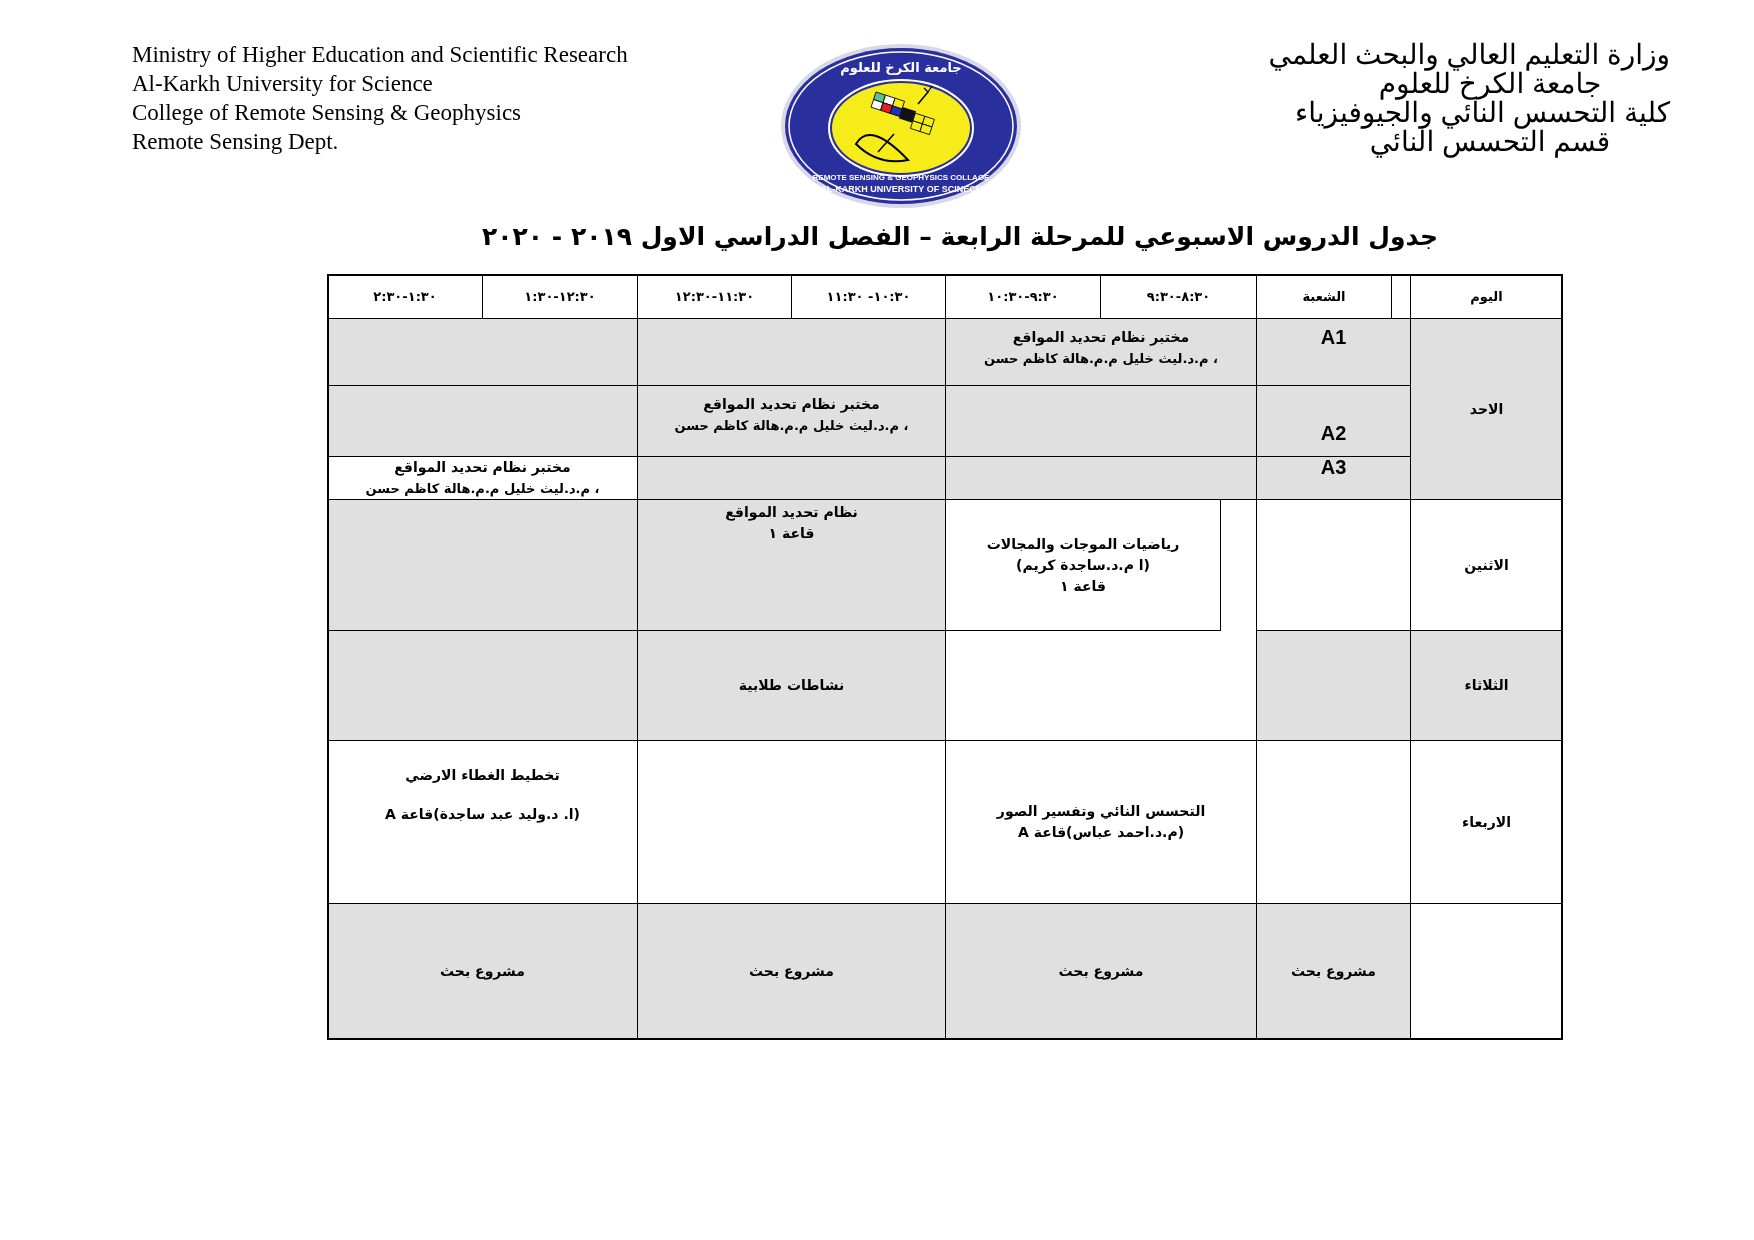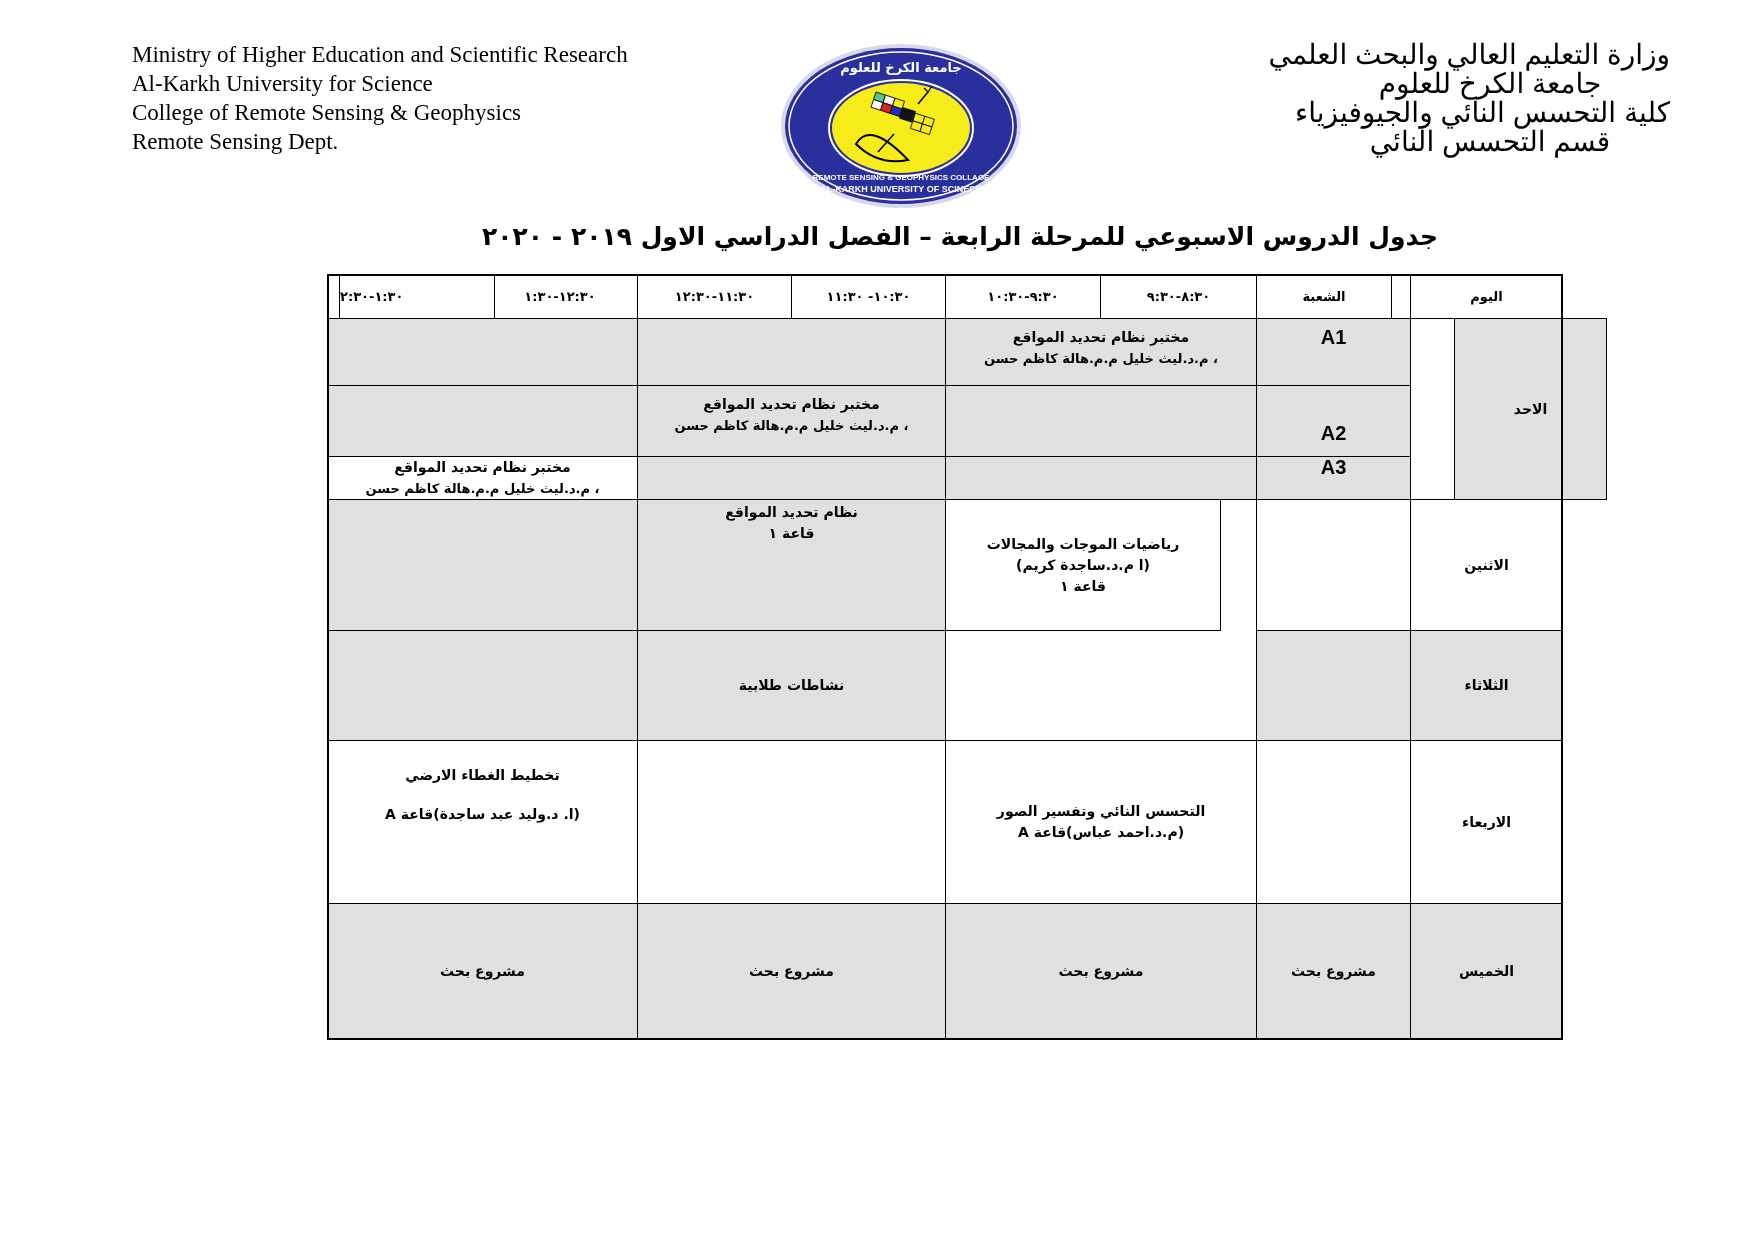--- a/index.html
+++ b/index.html
@@ -95,25 +95,25 @@
     </div>
   <div class="cell white hdr" style="left:464px;top:0;width:155px;height:45px;">
       <span>١٠:٣٠- ١١:٣٠</span>
     </div>
   <div class="cell white hdr" style="left:310px;top:0;width:155px;height:45px;">
       <span>١١:٣٠-١٢:٣٠</span>
     </div>
   <div class="cell white hdr" style="left:155px;top:0;width:156px;height:45px;">
       <span>١٢:٣٠-١:٣٠</span>
     </div>
-  <div class="cell white hdr" style="left:12px;top:0;width:156px;height:45px;align-items:flex-end;">
+  <div class="cell white hdr" style="left:0;top:0;width:156px;height:45px;">
       <span>١:٣٠-٢:٣٠</span>
     </div>
 
-  <div class="cell gray" style="left:1127px;top:44px;width:153px;height:182px;font-size:14px;">
+  <div class="cell gray" style="left:1083px;top:44px;width:153px;height:182px;font-size:14px;">
       <span>الاحد</span>
     </div>
 
   <div class="cell gray section top-align" style="left:929px;top:44px;width:155px;height:68px;">
       <span>A1</span>
     </div>
   <div class="cell gray top-align" style="left:618px;top:44px;width:312px;height:68px;">
     <span class="line">مختبر نظام تحديد المواقع</span>
     <span class="line small">، م.د.ليث خليل م.م.هالة كاظم حسن</span>
   </div>
@@ -172,23 +172,20 @@
     <span class="line">التحسس النائي وتفسير الصور</span>
     <span class="line">(م.د.احمد عباس)قاعة A</span>
   </div>
   <div class="cell white" style="left:310px;top:466px;width:309px;height:164px;"></div>
   <div class="cell white top-align" style="left:0;top:466px;width:311px;height:184px;padding-top:24px;">
     <span class="line">تخطيط الغطاء الارضي</span>
     <span class="gap"></span>
     <span class="line">(ا. د.وليد عبد ساجدة)قاعة A</span>
   </div>
 
-  <div class="cell gray" style="left:1083px;top:629px;width:153px;height:137px;">
-      <span>الخميس</span>
-    </div>
   <div class="cell gray" style="left:929px;top:629px;width:155px;height:137px;">
       <span>مشروع بحث</span>
     </div>
   <div class="cell gray" style="left:618px;top:629px;width:312px;height:137px;">
       <span>مشروع بحث</span>
     </div>
   <div class="cell gray" style="left:310px;top:629px;width:309px;height:137px;">
       <span>مشروع بحث</span>
     </div>
   <div class="cell gray" style="left:0;top:629px;width:311px;height:137px;">

